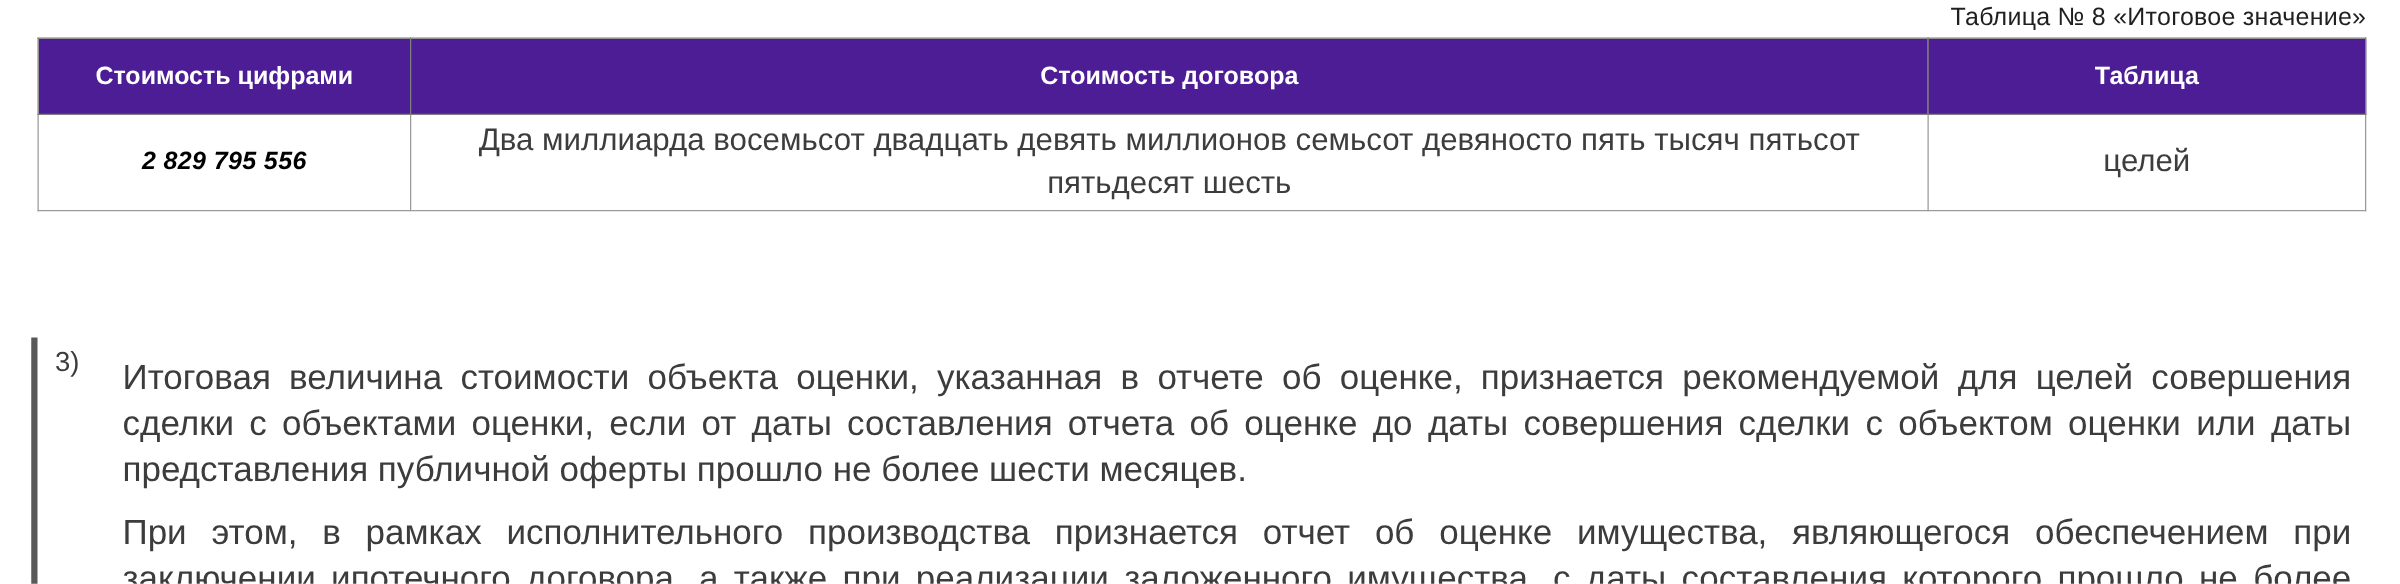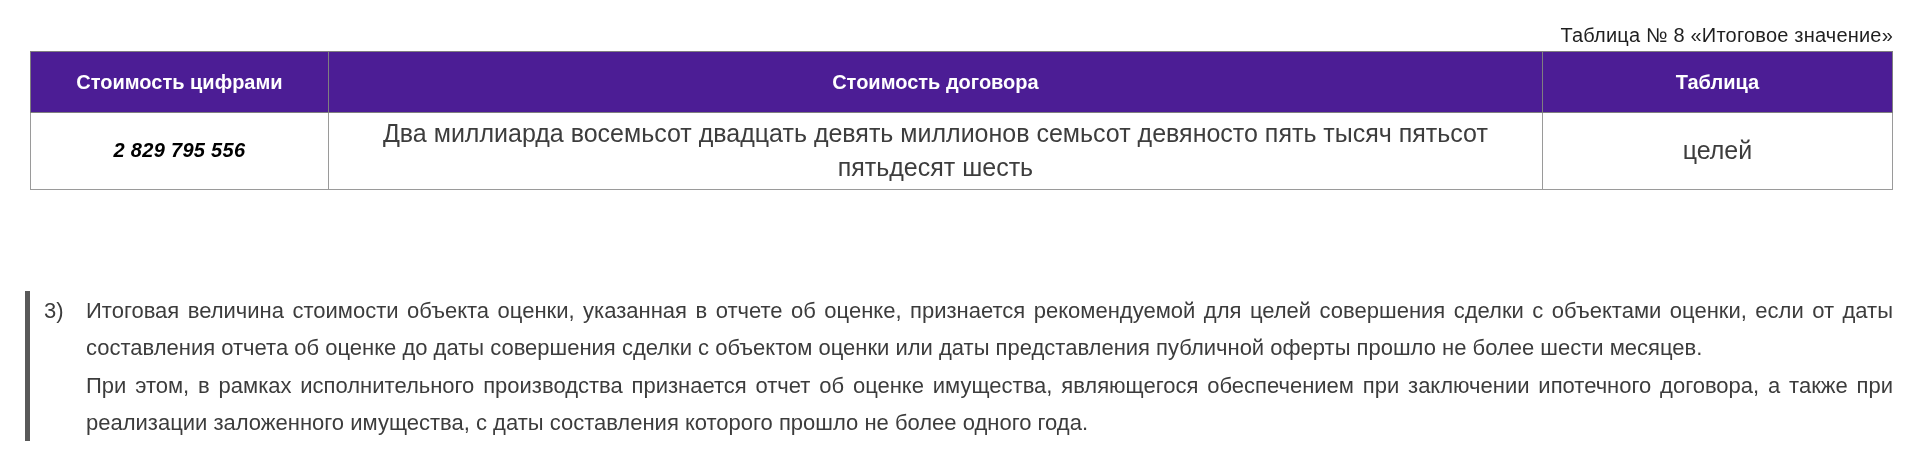--- a/index.html
+++ b/index.html
@@ -16,21 +16,20 @@
     width: 1920px;
     height: 467px;
     box-sizing: border-box;
   }
   .caption {
     text-align: right;
     padding: 3px 27px 4px 0;
     font-size: 20px;
     color: #1f1f1f;
     letter-spacing: 0.2px;
-    margin-top: 21px;
   }
   table.value-table {
     border-collapse: collapse;
     margin-left: 30px;
     width: 1863px;
     table-layout: fixed;
   }
   table.value-table th {
     background: #4c1d95;
     color: #ffffff;
@@ -85,22 +84,22 @@
     flex: 0 0 42px;
     font-size: 22px;
     color: #3c3c3c;
     line-height: 37px;
     padding-top: 1px;
   }
   .note-body {
     flex: 1 1 auto;
   }
   .note-body p {
-    margin: 0;
-    font-size: 22px;
+    margin: 12px;
+    font-size: 28px;
     line-height: 37px;
     color: #3c3c3c;
     text-align: justify;
     padding-top: 1px;
   }
 </style>
 </head>
 <body>
 
 <div class="page">

